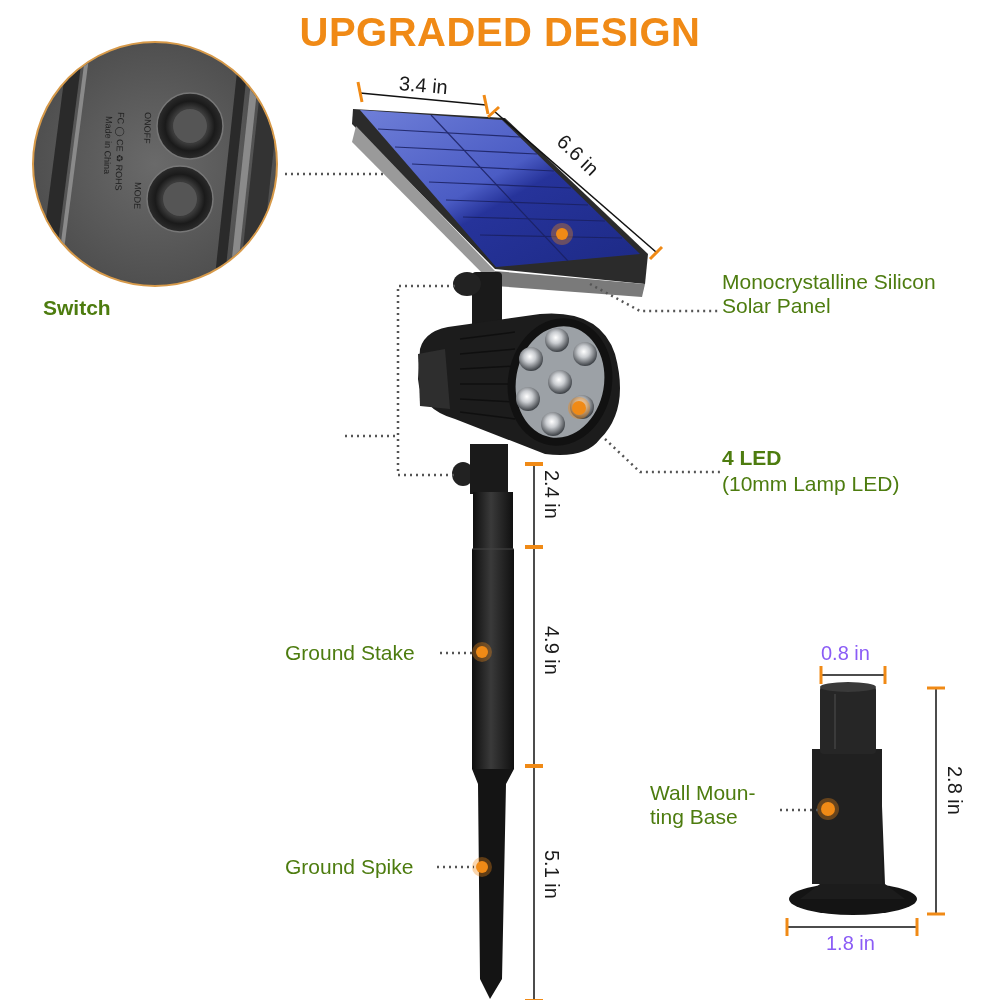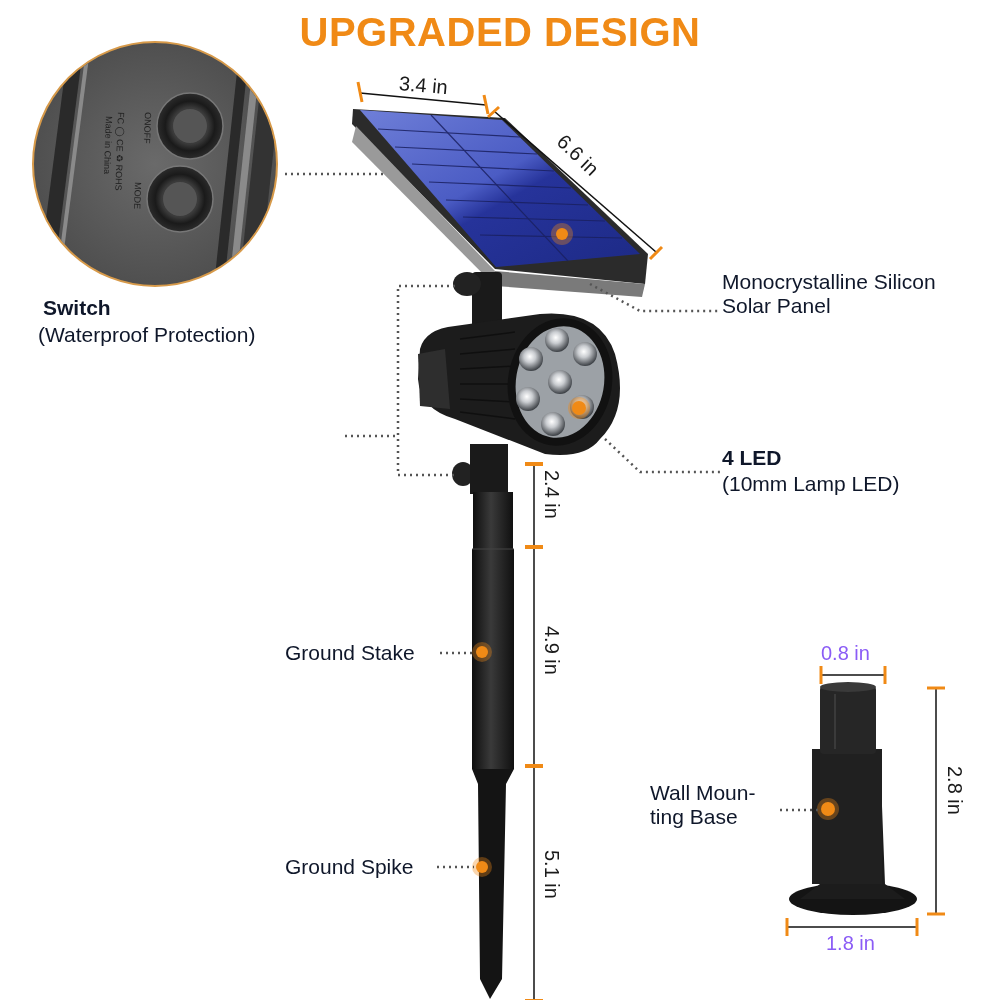--- a/index.html
+++ b/index.html
@@ -1,21 +1,21 @@
 <!DOCTYPE html>
 <html><head>
   <meta charset="utf-8">
   <style>
     html, body { margin: 0; padding: 0; background: #ffffff; }
     body { width: 1000px; height: 1000px; position: relative; overflow: hidden;
            font-family: "Liberation Sans", "DejaVu Sans", sans-serif; color: #1a1a1a; }
     .stage { position: absolute; left: 0; top: 14px; width: 904px; height: 1000px; }
     .title { position: absolute; left: 0; top: -4px; width: 1000px; text-align: center;
              font-size: 40px; font-weight: bold; color: #f08a16; letter-spacing: 0.5px; }
-    .lbl { position: absolute; font-size: 21px; line-height: 24px; color: #0f172a; white-space: nowrap; }
+    .lbl { position: absolute; font-size: 21px; line-height: 24px; color: #4d7c0f; white-space: nowrap; }
     .lbl b { font-weight: bold; }
     .dim { position: absolute; font-size: 20px; color: #8b5cf6; white-space: nowrap; }
     .vdim { position: absolute; font-size: 20px; color: #1a1a1a; white-space: nowrap;
             transform-origin: left top; transform: rotate(90deg); }
     .rdim { position: absolute; font-size: 20px; color: #1a1a1a; white-space: nowrap;
             transform-origin: left top; transform: rotate(44deg); }
     .tdim { position: absolute; font-size: 20px; color: #1a1a1a; white-space: nowrap;
             transform-origin: left top; transform: rotate(5deg); }
     svg.art { position: absolute; left: 0; top: 0; }
   </style>
@@ -194,21 +194,20 @@
       <line x1="936" y1="674" x2="936" y2="900" stroke="#111" stroke-width="1.5"></line>
       <line x1="927" y1="674" x2="945" y2="674" stroke="#f08a16" stroke-width="3"></line>
       <line x1="927" y1="900" x2="945" y2="900" stroke="#f08a16" stroke-width="3"></line>
       <line x1="787" y1="913" x2="917" y2="913" stroke="#111" stroke-width="1.5"></line>
       <line x1="787" y1="904" x2="787" y2="922" stroke="#f08a16" stroke-width="3"></line>
       <line x1="917" y1="904" x2="917" y2="922" stroke="#f08a16" stroke-width="3"></line>
     </g>
   </svg>
 
   <div class="lbl" style="left:43px; top:282px;"><b>Switch</b></div>
-  <div class="lbl" style="left:38px; top:309px;">(Waterproof Protection)</div>
 
   <div class="tdim" style="left:400px; top:58px;">3.4 in</div>
   <div class="rdim" style="left:568px; top:116px;">6.6 in</div>
 
   <div class="lbl" style="left:722px; top:256px;">Monocrystalline Silicon</div>
   <div class="lbl" style="left:722px; top:280px;">Solar Panel</div>
 
 
   <div class="lbl" style="left:722px; top:432px;"><b>4 LED</b></div>
   <div class="lbl" style="left:722px; top:458px;">(10mm Lamp LED)</div>

